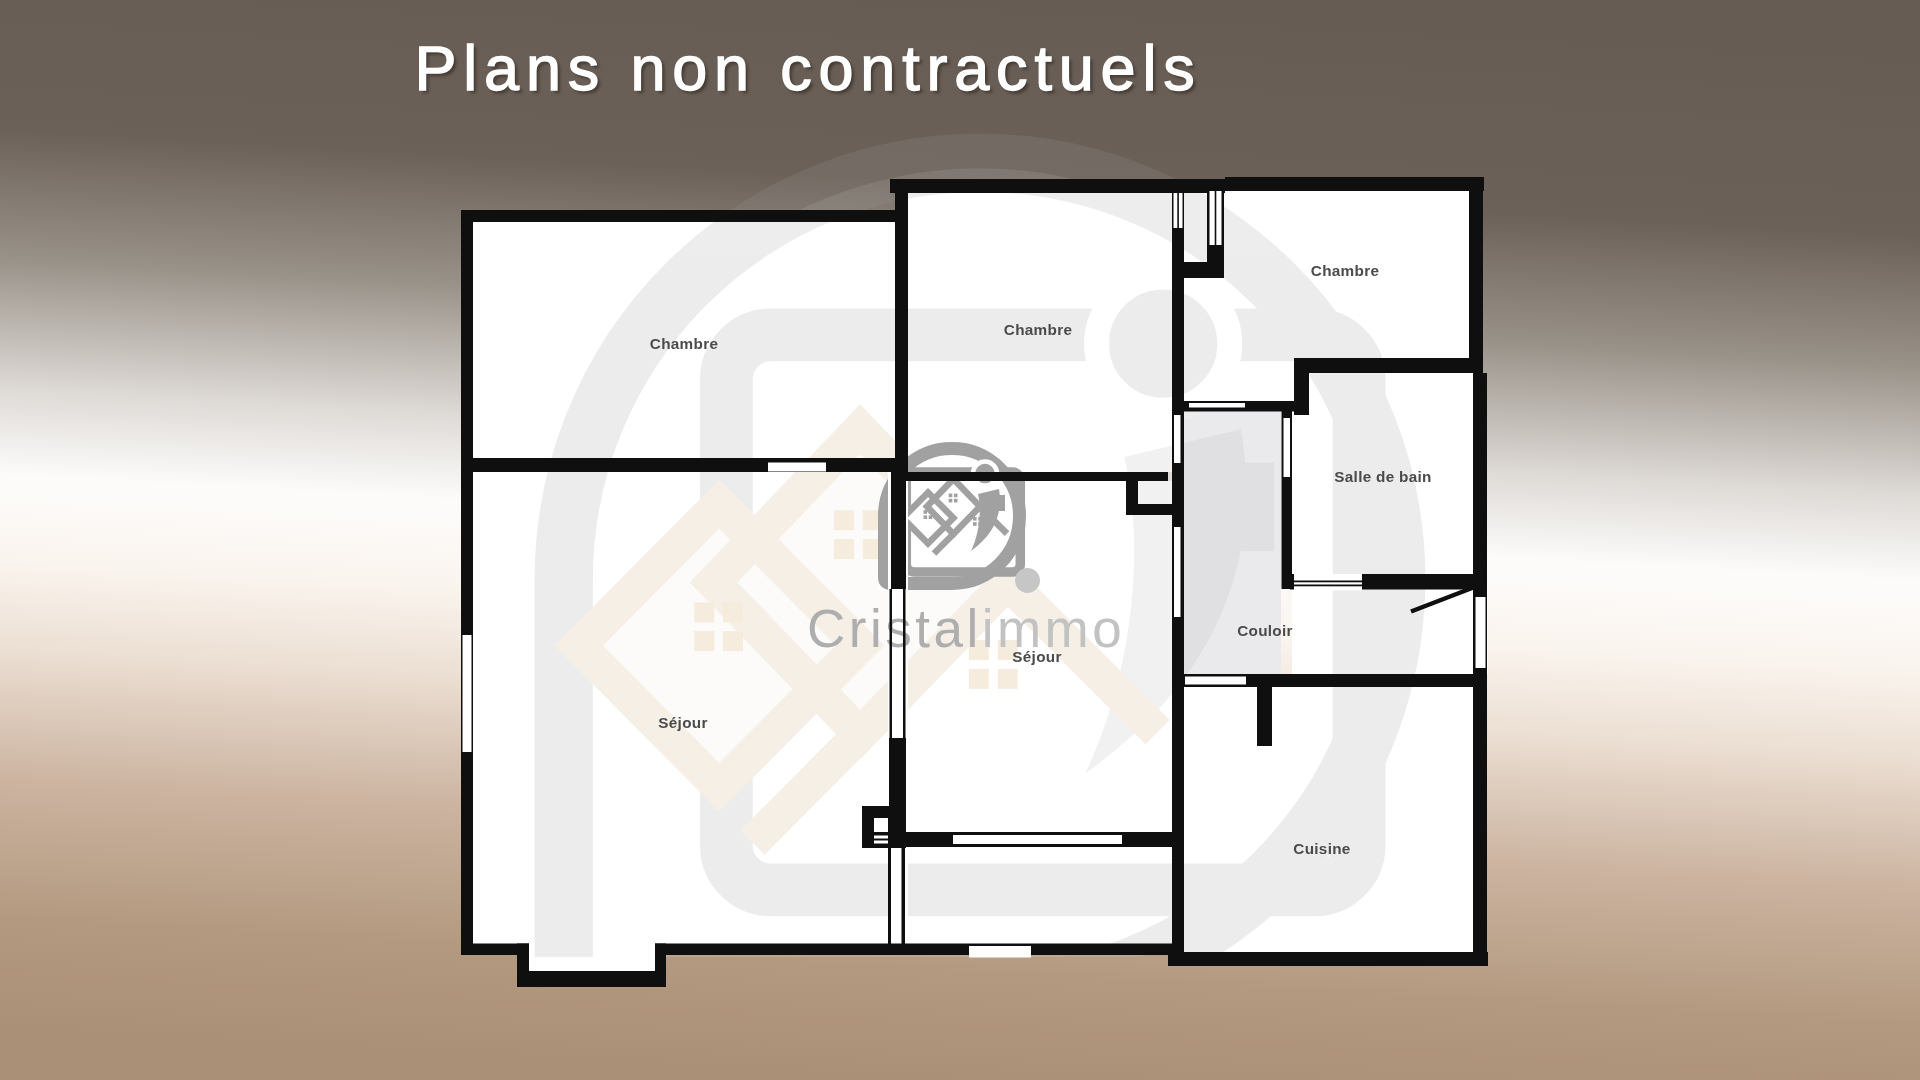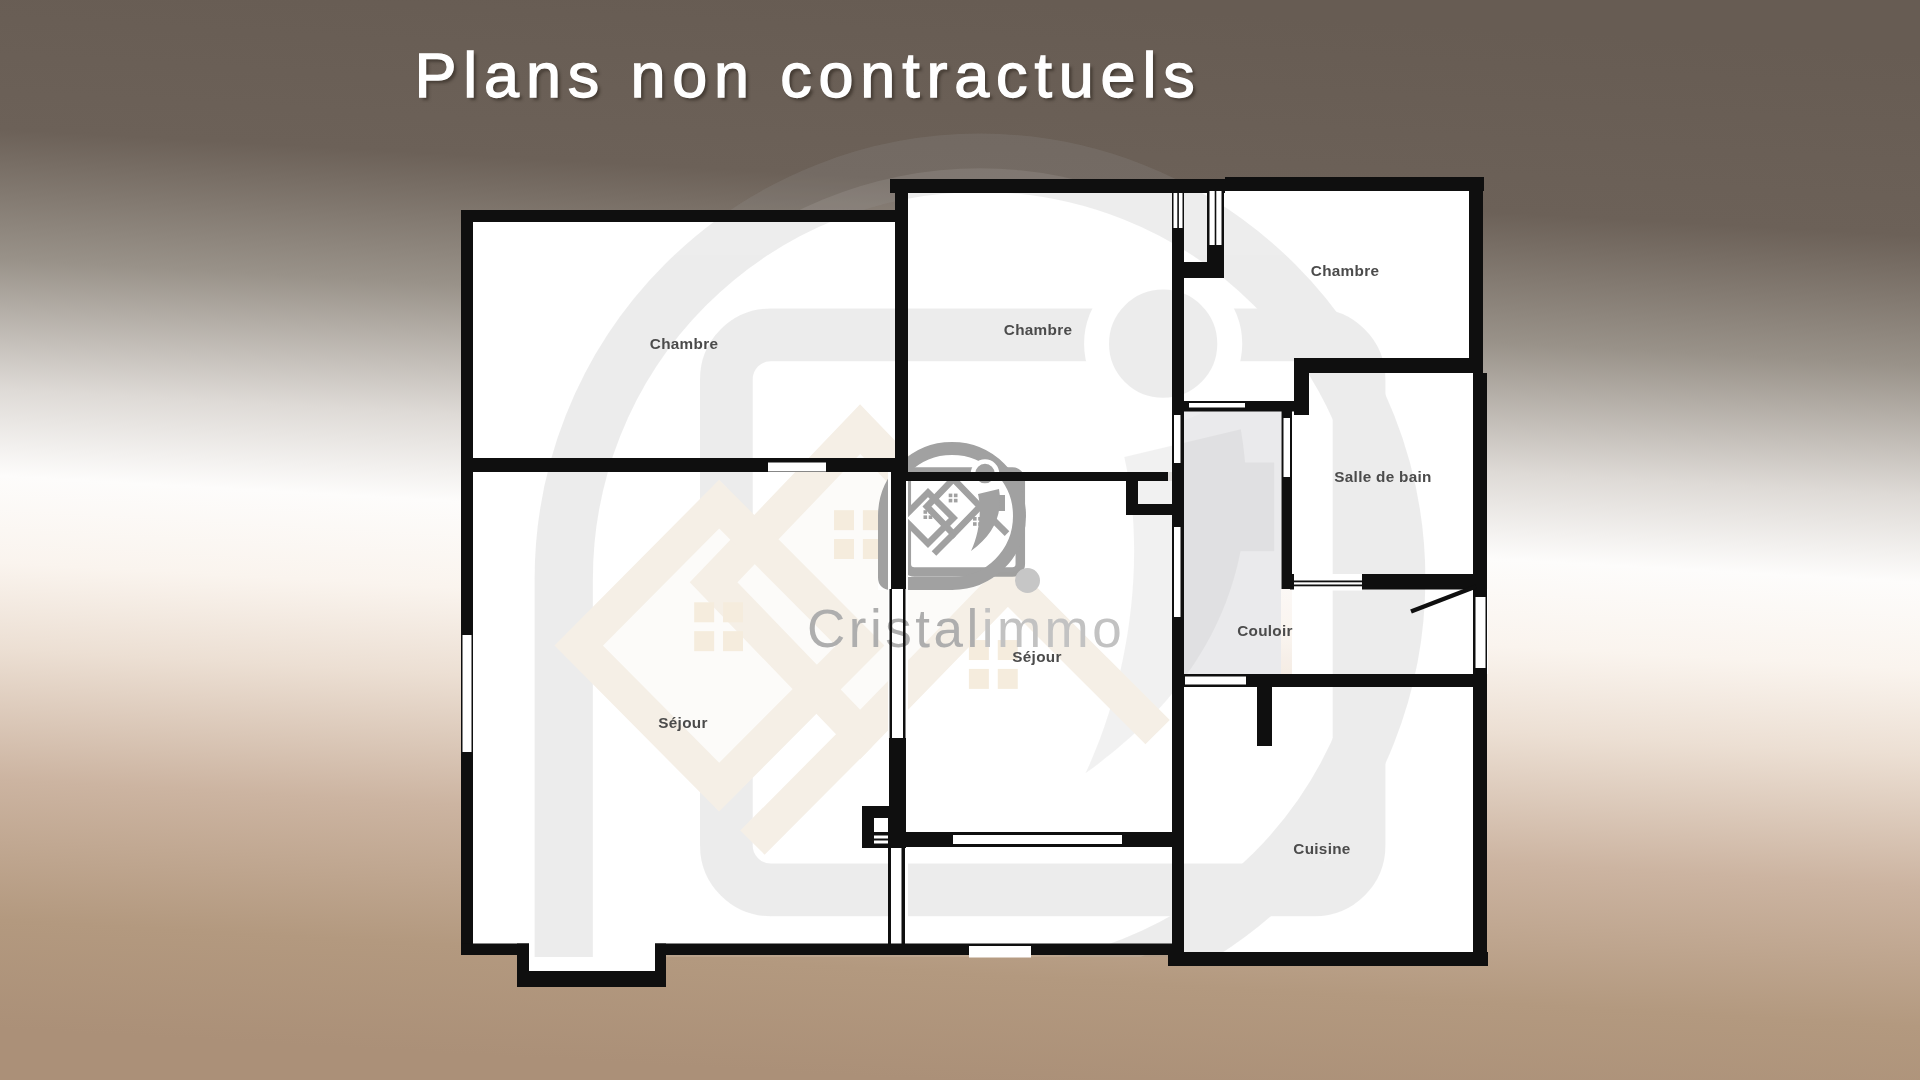--- a/index.html
+++ b/index.html
@@ -1,18 +1,18 @@
 <!DOCTYPE html>
 <html><head>
 <meta charset="utf-8">
 <title>Plans non contractuels</title>
 <style>
   html,body { margin:0; padding:0; width:1920px; height:1080px; overflow:hidden; }
   .title {
-    position:absolute; top:39px; left:0; width:1616px; text-align:center;
+    position:absolute; top:32px; left:0; width:1616px; text-align:center;
     font-family:"Liberation Sans", sans-serif; font-size:63px; color:#ffffff;
     letter-spacing:6.8px; -webkit-text-stroke:1.3px #ffffff; text-shadow: 3px 3px 3px rgba(40,32,26,0.55);
   }
 </style>
 </head>
 <body>
 
 <svg width="1920" height="1080" viewBox="0 0 1920 1080" style="position:absolute;top:0;left:0">
 <defs>
 <linearGradient id="bg" gradientUnits="userSpaceOnUse" x1="990" y1="0" x2="930" y2="1080">

